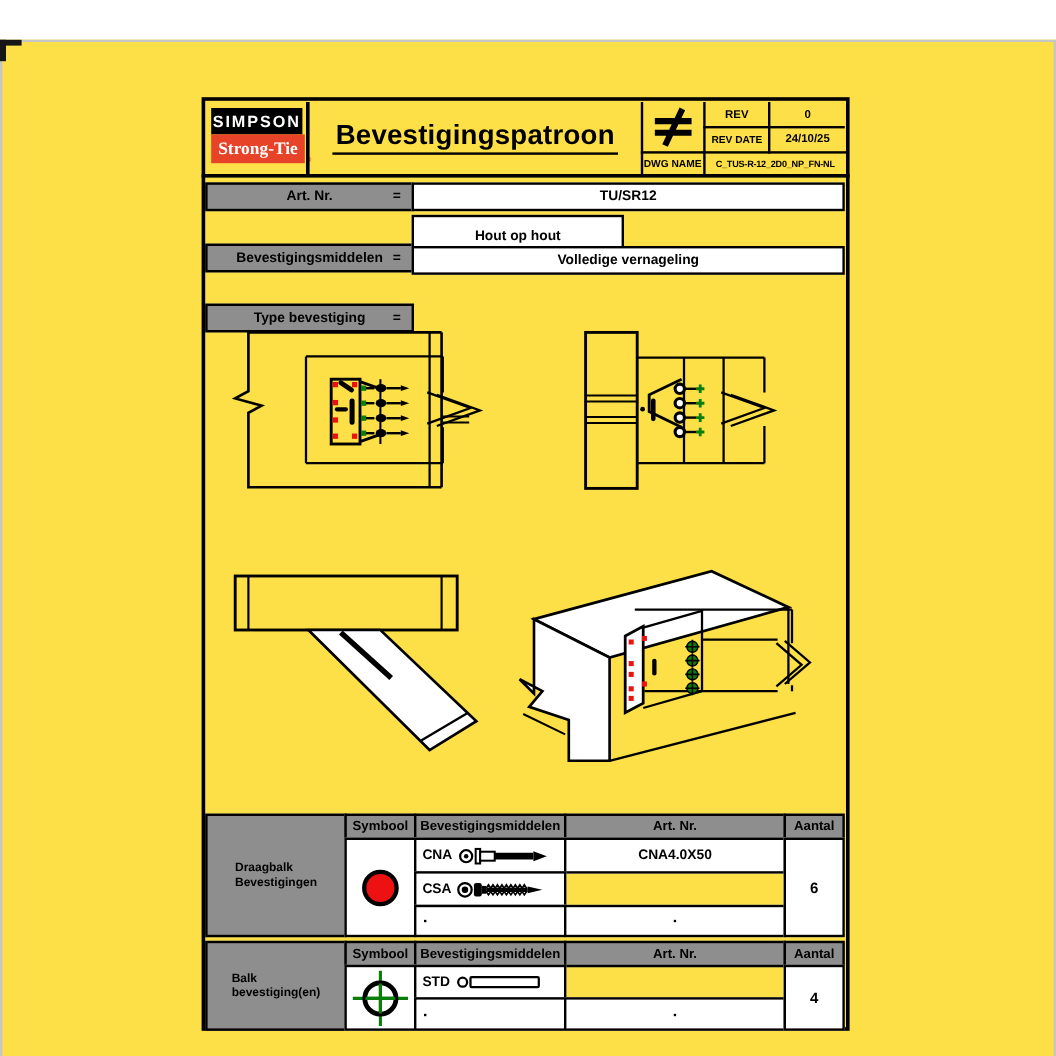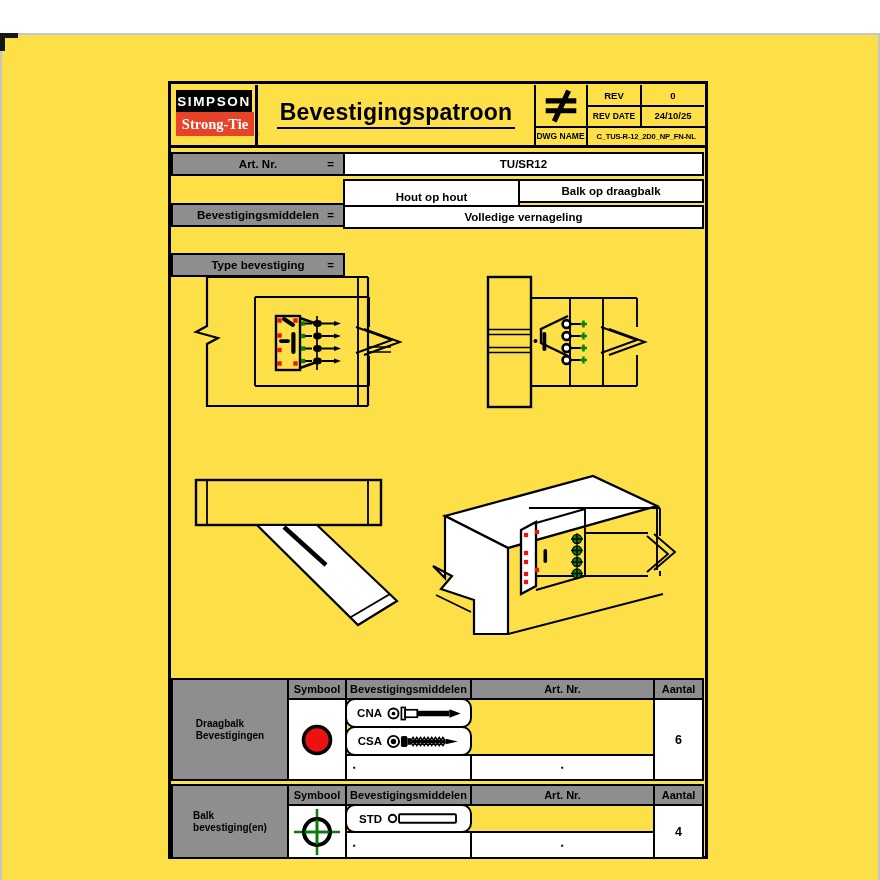--- a/index.html
+++ b/index.html
@@ -23,21 +23,21 @@
   .sheet-title{position:absolute;left:258px;top:52px;width:276px;height:58px;display:flex;align-items:center;justify-content:center;}
   .sheet-title span{font-size:23px;font-weight:700;border-bottom:2.5px solid #000;padding:0 3px 1px 3px;letter-spacing:0.2px;}
   .tb-cell{position:absolute;box-sizing:border-box;display:flex;align-items:center;justify-content:center;font-weight:700;}
   
   .cell{position:absolute;box-sizing:border-box;border:2.2px solid #000;background:#fff;
         display:flex;align-items:center;justify-content:center;font-weight:700;}
   .cell.gray{background:var(--cell-gray);}
   .lblcell{position:relative;}
   .lblcell .lbl{position:absolute;left:0;right:0;text-align:center;}
   .lblcell .eq{position:absolute;right:9px;}
-  .codecell{justify-content:flex-end;padding-left:5px;gap:4px;border-radius:10px;}
+  .codecell{justify-content:flex-start;padding-left:5px;gap:4px;}
   .dash{font-size:8px;}
   .dashleft{justify-content:flex-start;padding-left:6px;}
   .grouplines{display:flex;flex-direction:column;align-items:flex-start;line-height:1.2;font-size:10px;}
   .drawing{position:absolute;left:0;top:0;pointer-events:none;}
   .f11{font-size:11.5px;} .f10{font-size:11px;} .f9{font-size:9.5px;} .f8{font-size:8.5px;} .f75{font-size:7.6px;letter-spacing:-0.2px;}
   .f12{font-size:12.5px;}
 </style>
 </head>
 <body>
 
@@ -78,21 +78,20 @@
     <span class="lbl">Art. Nr.</span>
     <span class="eq">=</span>
   </div>
   <div class="cell f11" style="left:343px;top:119px;width:361px;height:24px;">TU/SR12</div>
 
   <div class="cell gray lblcell f11" style="left:171px;top:146px;width:174px;height:24px;">
     <span class="lbl">Bevestigingsmiddelen</span>
     <span class="eq">=</span>
   </div>
   <div class="cell f11" style="left:343px;top:146px;width:177px;height:36px;">Hout op hout</div>
-  <div class="cell f11" style="left:518px;top:146px;width:186px;height:24px;">Balk op draagbalk</div>
 
   <div class="cell gray lblcell f11" style="left:171px;top:172px;width:174px;height:24px;">
     <span class="lbl">Type bevestiging</span>
     <span class="eq">=</span>
   </div>
   <div class="cell f11" style="left:343px;top:172px;width:361px;height:24px;">Volledige vernageling</div>
 
   <svg class="drawing" width="880" height="880" viewBox="0 0 880 880">
 
     <g stroke="#000" fill="none" stroke-width="2.2">
@@ -228,20 +227,21 @@
     <span>CNA</span>
     <svg width="84" height="19" viewBox="0 0 90 20">
       <circle cx="8" cy="10" r="5.4" stroke="#000" stroke-width="2" fill="none"></circle>
       <circle cx="8" cy="10" r="2" fill="#000"></circle>
       <rect x="16.5" y="3.5" width="4" height="13" stroke="#000" stroke-width="1.8" fill="#fff"></rect>
       <rect x="20.5" y="6" width="13" height="8" stroke="#000" stroke-width="1.8" fill="#fff"></rect>
       <path d="M33.5,7 H68 V13 H33.5 Z" fill="#000"></path>
       <path d="M68,5.5 L80,10 L68,14.5 Z" fill="#000"></path>
     </svg>
   </div>
+  <div class="cell f11" style="left:470px;top:665px;width:185px;height:30px;">CNA4.0X50</div>
 
   <div class="cell codecell f11" style="left:345px;top:693px;width:127px;height:30px;">
     <span>CSA</span>
     <svg width="84" height="19" viewBox="0 0 90 20">
       <circle cx="8" cy="10" r="6" stroke="#000" stroke-width="2" fill="none"></circle>
       <circle cx="8" cy="10" r="2.2" stroke="#000" stroke-width="1.4" fill="#000"></circle>
       <rect x="16" y="4" width="7" height="12" rx="2" fill="#000"></rect>
       <rect x="23" y="6.5" width="4" height="7" fill="#000"></rect>
       <rect x="27" y="8" width="37" height="4" fill="#000"></rect>
       <path d="M27,8.5 l2,-3 2,3 2,-3 2,3 2,-3 2,3 2,-3 2,3 2,-3 2,3 2,-3 2,3 2,-3 2,3 2,-3 2,3 2,-3 2,3" stroke="#000" stroke-width="1.4" fill="none"></path>

